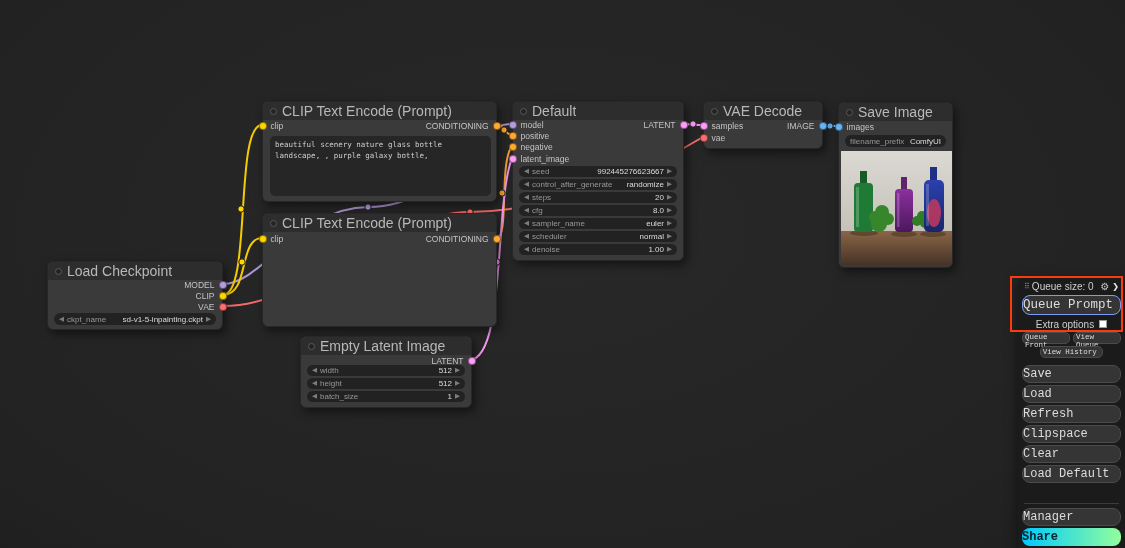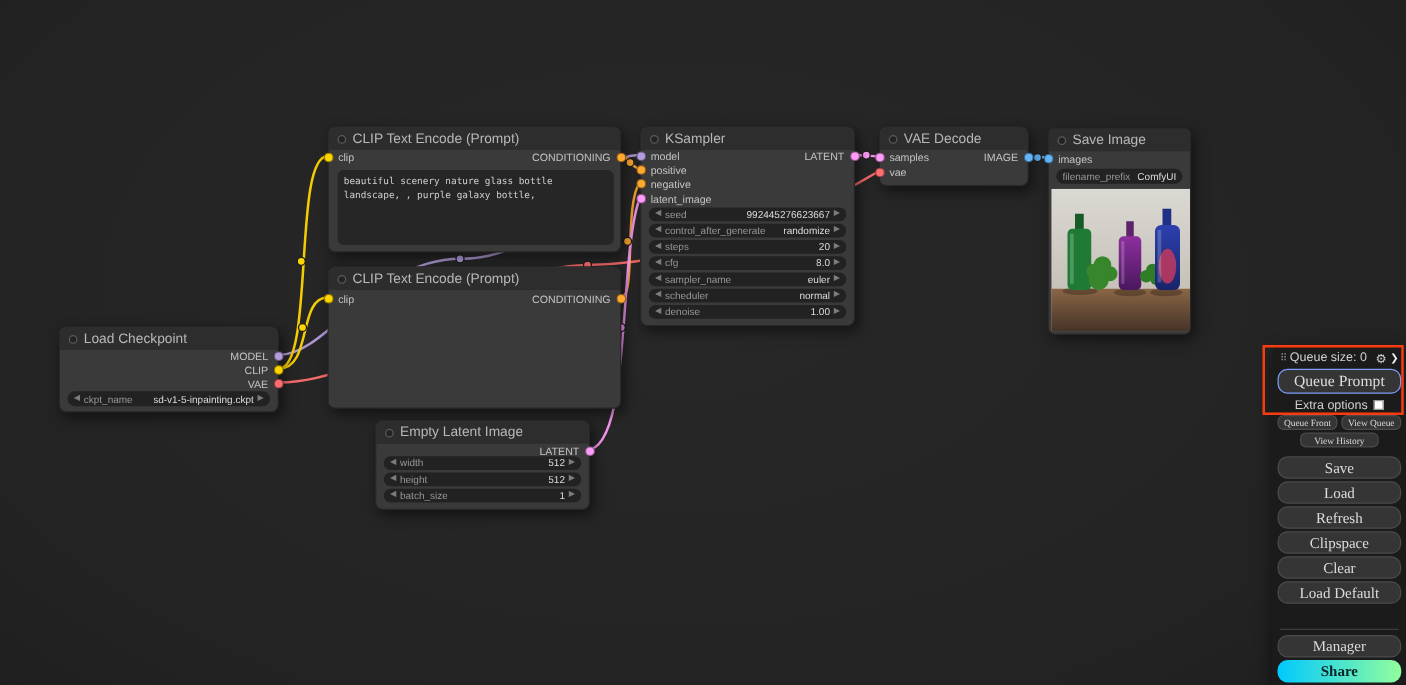--- a/index.html
+++ b/index.html
@@ -7,21 +7,21 @@
   .canvas { position:relative; width:1125px; height:548px; overflow:hidden;
     background:radial-gradient(1100px 650px at 48% 42%, #282828 0%, #232323 55%, #171717 100%); }
 
   svg.wires { position:absolute; left:0; top:0; z-index:1; }
 
   .node { position:absolute; background:#3a3a3a; border:1px solid #272727; border-radius:6px;
     box-shadow:3px 4px 10px rgba(0,0,0,.5); z-index:2; }
   .node-header { position:absolute; left:0; top:0; right:0; height:18px; background:#2d2d2d;
     border-radius:6px 6px 0 0; display:flex; align-items:center; gap:5px; padding:0 7px; }
   .collapse-dot { width:7px; height:7px; border-radius:50%; background:#232323; border:1px solid #5a5a5a; flex:0 0 auto; }
-  .node-title { font-size:11px; color:#b8b8b8; white-space:nowrap; overflow:hidden; }
+  .node-title { font-size:14px; color:#b8b8b8; white-space:nowrap; overflow:hidden; }
 
   .slot { position:absolute; display:flex; align-items:center; gap:4px; height:10px;
     font-size:8.5px; color:#c4c4c4; }
   .slot.in { left:0; }
   .slot.out { right:0; }
   .dot { width:8px; height:8px; border-radius:50%; border:1px solid rgba(0,0,0,.45); flex:0 0 auto; }
   .slot.in .dot { margin-left:-4.5px; }
   .slot.out .dot { margin-right:-4.5px; }
   .c-model { background:#B39DDB; } .c-clip { background:#FFD500; } .c-vae { background:#FF6E6E; }
   .c-cond { background:#FFA931; } .c-latent { background:#FF9CF9; } .c-image { background:#64B5F6; }
@@ -39,21 +39,21 @@
   svg.preview { position:absolute; }
 
   .menu { position:absolute; z-index:3; background:rgba(27,27,27,.93); border-radius:6px;
     padding:3px 4px; box-shadow:0 4px 14px rgba(0,0,0,.5); }
   .menu-header { display:flex; align-items:center; gap:3px; height:13px; padding:0 2px; color:#cfcfcf; }
   .drag-icon { font-size:8px; color:#8a8a8a; letter-spacing:-1px; }
   .queue-size { font-size:10px; flex:1 1 auto; white-space:nowrap; }
   .gear { font-size:10px; color:#c9c9c9; }
   .chev { font-size:8px; color:#eee; }
   .btn { display:block; width:100%; background:#353535; border:1px solid #4b4b4b; border-radius:8px;
-    color:#ddd; font-size:12px; text-align:center; font-family:Liberation Serif, serif; cursor:pointer; }
+    color:#ddd; font-size:12px; text-align:left; font-family:Liberation Mono, monospace; cursor:pointer; }
   .btn-queue { height:20px; margin:2px 0 3px 0; border-color:#7a9cf5; font-size:12.5px; }
   .btn-main { height:18px; margin:2px 0; }
   .btn-sm { height:12px; font-size:7.5px; border-radius:5px; padding:0 2px; }
   .extra-row { display:flex; align-items:center; justify-content:center; gap:5px; height:12px;
     color:#cfcfcf; font-size:10px; margin-bottom:2px; }
   .checkbox { width:8px; height:8px; background:#fff; border:1px solid #999; display:inline-block; }
   .row2 { display:flex; gap:3px; margin:2px 0; }
   .row2 .btn-sm { flex:1 1 auto; }
   .row-center { display:flex; justify-content:center; margin:2px 0; }
   .row-center .btn-sm { width:64%; }
@@ -145,21 +145,21 @@
     </div>
     <div class="slot out" style="top:20px;">
       <span>CONDITIONING</span>
       <span class="dot c-cond"></span>
     </div>
   </div>
 
   <div class="node" style="left:512px;top:101px;width:172px;height:160px;">
     <div class="node-header">
       <span class="collapse-dot"></span>
-      <span class="node-title">KSampler</span>
+      <span class="node-title">Default</span>
     </div>
     <div class="slot in" style="top:18px;">
       <span class="dot c-model"></span>
       <span>model</span>
     </div>
     <div class="slot in" style="top:29px;">
       <span class="dot c-cond"></span>
       <span>positive</span>
     </div>
     <div class="slot in" style="top:40px;">

